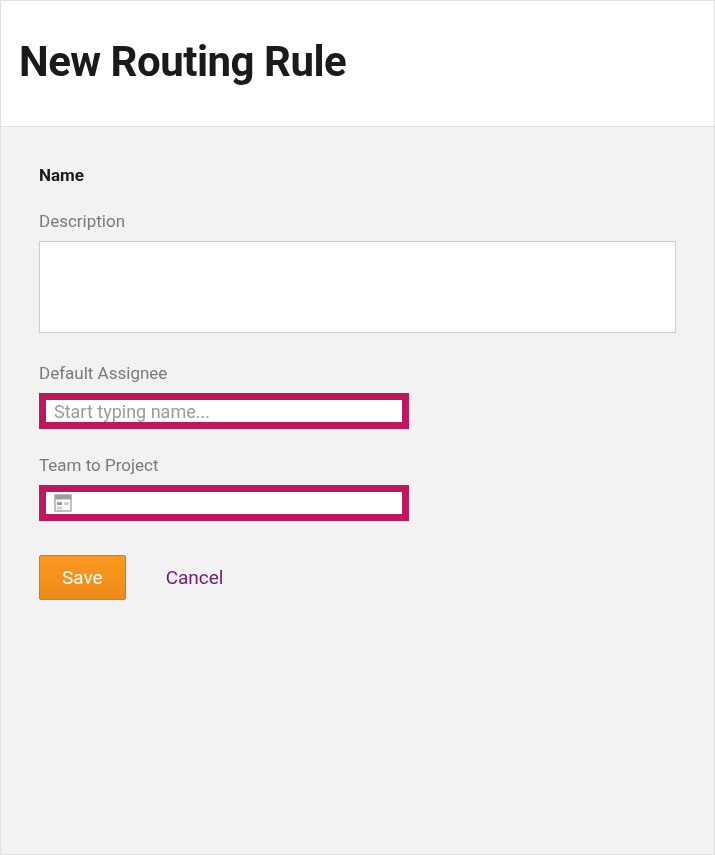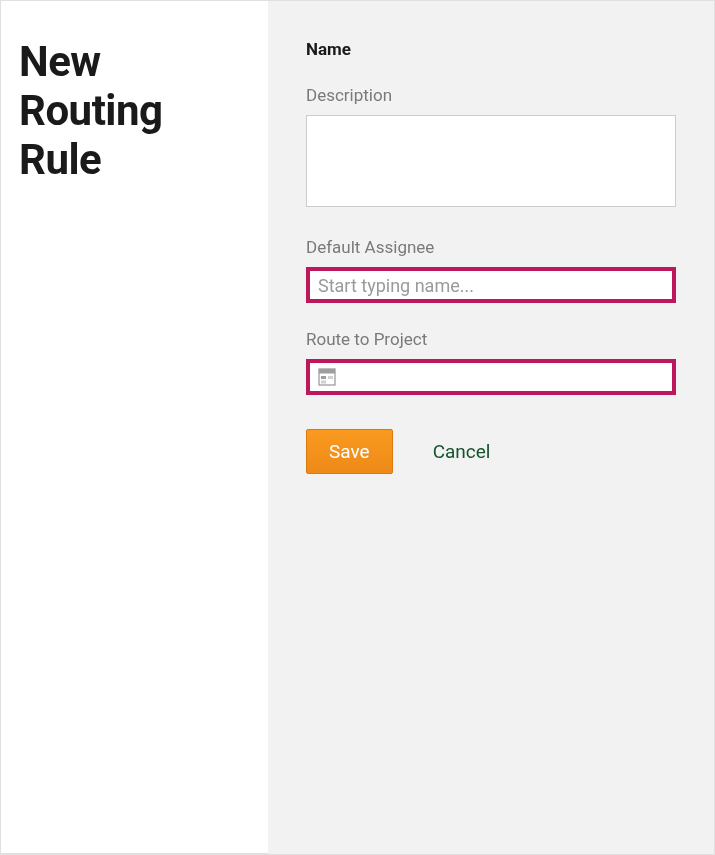--- a/index.html
+++ b/index.html
@@ -12,21 +12,21 @@
       background: #ffffff;
       width: 715px;
       height: 855px;
       overflow: hidden;
     }
     .container {
       border: 1px solid #e0e0e0;
       width: 100%;
       height: 100%;
       display: flex;
-      flex-direction: row;
+      flex-direction: column;
     }
     .header {
       background: #ffffff;
       padding: 36px 18px 40px 18px;
       border-bottom: 1px solid #e0e0e0;
     }
     .header h1 {
       font-size: 42px;
       font-weight: 700;
       color: #1a1a1a;
@@ -76,21 +76,21 @@
       padding: 8px 10px;
       font-size: 17px;
       color: #333333;
       outline: none;
       resize: none;
       font-family: inherit;
     }
     .picker-field {
       width: 370px;
       height: 36px;
-      border: 4px solid #be185d;
+      border: 7px solid #be185d;
       background: #ffffff;
       display: flex;
       align-items: center;
       padding: 0 6px;
     }
     .picker-field input {
       border: none;
       outline: none;
       flex: 1;
       height: 100%;
@@ -126,21 +126,21 @@
       border: 1px solid #d87a0d;
       color: #ffffff;
       font-size: 19px;
       font-weight: 400;
       padding: 10px 22px;
       cursor: pointer;
       border-radius: 2px;
       font-family: inherit;
     }
     .link-cancel {
-      color: #14532d;
+      color: #701a75;
       font-size: 19px;
       cursor: pointer;
       font-weight: 400;
     }
     svg {
       display: block;
     }
   </style>
 </head>
 <body>
@@ -164,21 +164,21 @@
 
     <div class="form-group">
       <label class="label-normal">Default Assignee</label>
       <div class="picker-field">
         <input type="text" placeholder="Start typing name..." style="">
       </div>
     </div>
 
 
     <div class="form-group">
-      <label class="label-normal">Route to Project</label>
+      <label class="label-normal">Team to Project</label>
       <div class="picker-field with-icon">
         <span class="icon-slot">
           <svg width="18" height="18" viewBox="0 0 18 18">
             <rect x="1" y="1" width="16" height="16" fill="#ffffff" stroke="#9e9e9e" stroke-width="1.3"></rect>
             <rect x="1" y="1" width="16" height="4.5" fill="#9e9e9e"></rect>
             <rect x="3" y="8" width="5" height="3" fill="#9e9e9e"></rect>
             <rect x="10" y="8" width="5" height="3" fill="#d0d0d0"></rect>
             <rect x="3" y="12.5" width="5" height="3" fill="#d0d0d0"></rect>
           </svg>
         </span>

